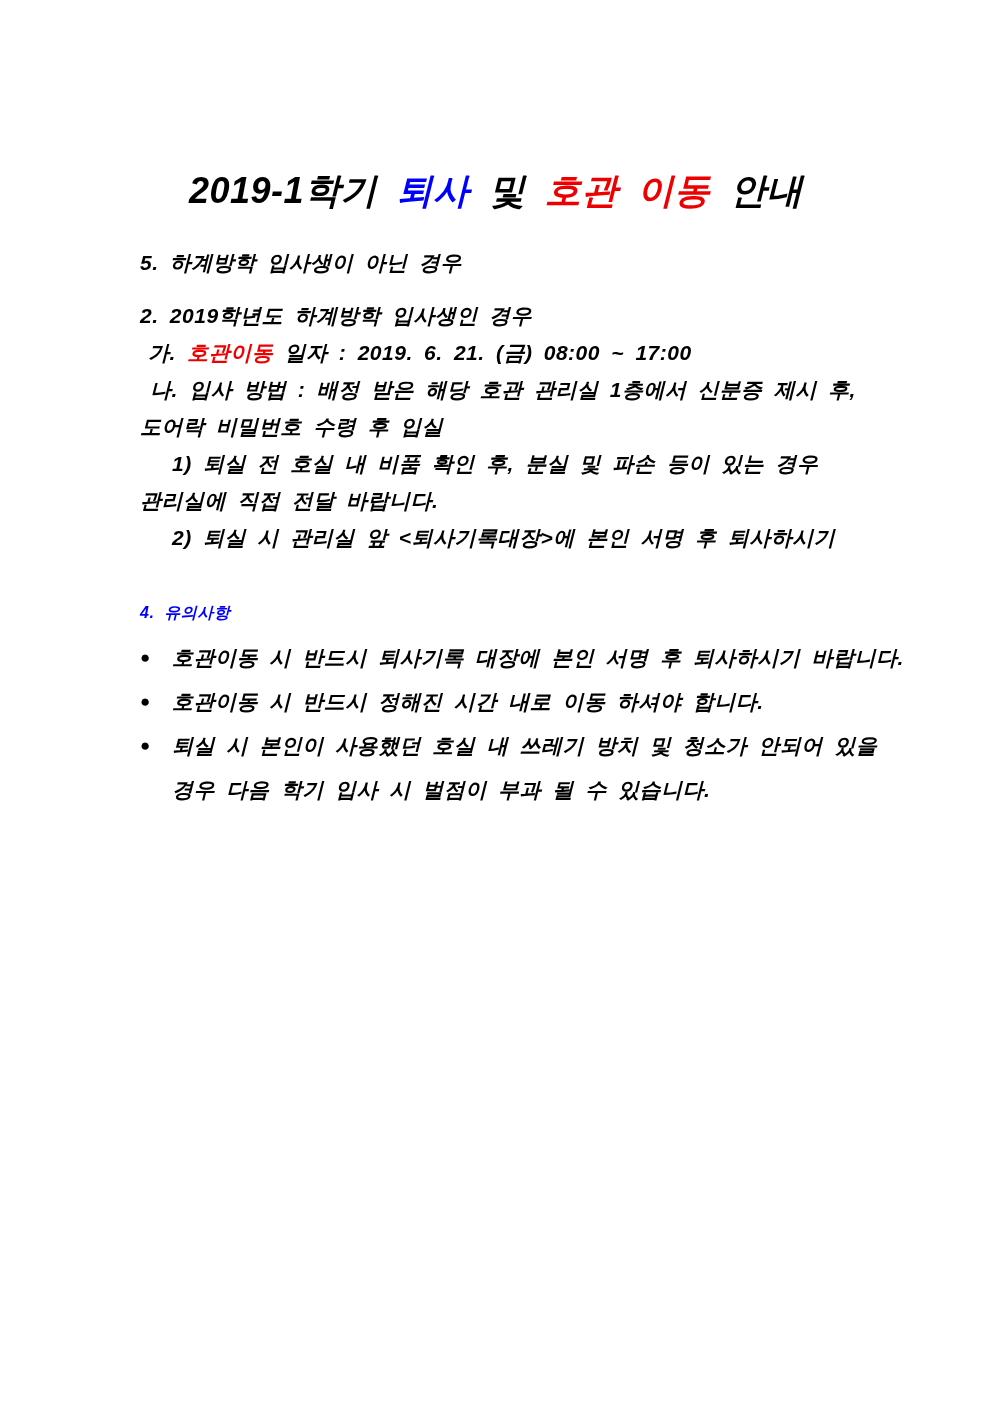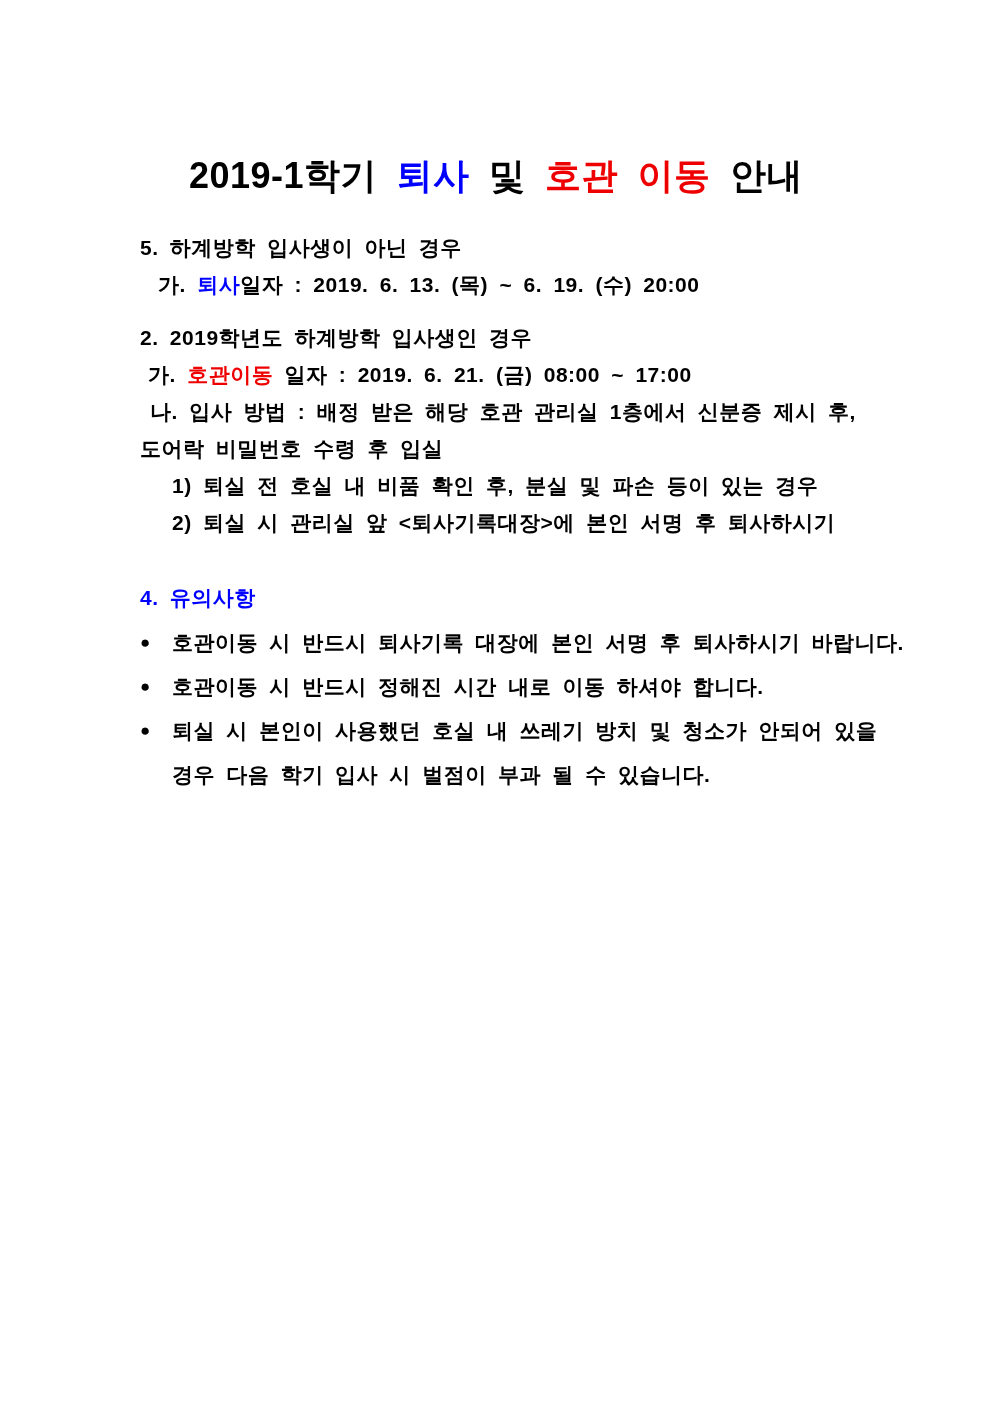--- a/index.html
+++ b/index.html
@@ -1,26 +1,27 @@
 <!DOCTYPE html>
 <html><head>
 <meta charset="utf-8">
 <style>
   * { box-sizing: border-box; }
   html, body { margin: 0; padding: 0; background: #ffffff; }
   .page {
     position: relative;
     width: 992px;
     height: 1272px;
-    margin: 0 auto;
+    margin: 15px auto;
     background: #ffffff;
     overflow: hidden;
     font-family: "Liberation Sans", "DejaVu Sans", sans-serif;
     font-weight: 700;
     color: #000000;
+    font-style: italic;
   }
   .title {
     margin: 0;
     padding-top: 150px;
     text-align: center;
     font-size: 36px;
     line-height: 1.45;
     letter-spacing: 0.5px;
     word-spacing: 9px;
     white-space: nowrap;
@@ -42,21 +43,21 @@
   .s1-head { margin-top: 27px !important; }
   .s2-head { margin-top: 16px !important; }
   .s3-head { margin-top: 36px !important; }
   .s3-tail { margin-top: 4px !important; }
   .ind-ga1 { padding-left: 18px; }
   .ind-ga2 { padding-left: 8px; }
   .ind-na  { padding-left: 10px; }
   .ind-num { padding-left: 32px; }
   .s4-head {
     margin-top: 38px !important;
-    font-size: 21px;
+    font-size: 16px;
     color: #0000ff;
     line-height: 36px;
   }
   .bullets { margin-top: 8px; }
   .bullet-row {
     display: flex;
     align-items: flex-start;
     margin-bottom: 6px !important;
     line-height: 38px !important;
   }
@@ -71,32 +72,32 @@
 <body>
 
 <div class="page">
 
   <h1 class="title"><span>2019-1학기</span> <span class="blue">퇴사</span> <span>및</span> <span class="red">호관 이동</span> <span>안내</span></h1>
 
   <div class="content">
 
     <div>
       <p class="s1-head">5. 하계방학 입사생이 아닌 경우</p>
-      <p class="ind-ga1"><span>가.</span> <span class="blue">퇴사</span><span>일자 : 2019. 6. 13. (목) ~ 6. 19. (수) 20:00</span></p>
     </div>
 
     <div>
       <p class="s2-head">2. 2019학년도 하계방학 입사생인 경우</p>
       <p class="ind-ga2"><span>가.</span> <span class="red">호관이동</span><span> 일자 : 2019. 6. 21. (금) 08:00 ~ 17:00</span></p>
       <p class="ind-na">나. 입사 방법 : 배정 받은 해당 호관 관리실 1층에서 신분증 제시 후,</p>
       <p>도어락 비밀번호 수령 후 입실</p>
     </div>
 
     <div>
       <p class="ind-num">1) 퇴실 전 호실 내 비품 확인 후, 분실 및 파손 등이 있는 경우</p>
+      <p>관리실에 직접 전달 바랍니다.</p>
       <p class="ind-num">2) 퇴실 시 관리실 앞 &lt;퇴사기록대장&gt;에 본인 서명 후 퇴사하시기</p>
     </div>
 
     <div>
       <p class="s4-head">4. 유의사항</p>
       <div class="bullets">
         <p class="bullet-row">
           <span class="bullet-dot">●</span>
           <span>호관이동 시 반드시 퇴사기록 대장에 본인 서명 후 퇴사하시기 바랍니다.</span>
         </p>

